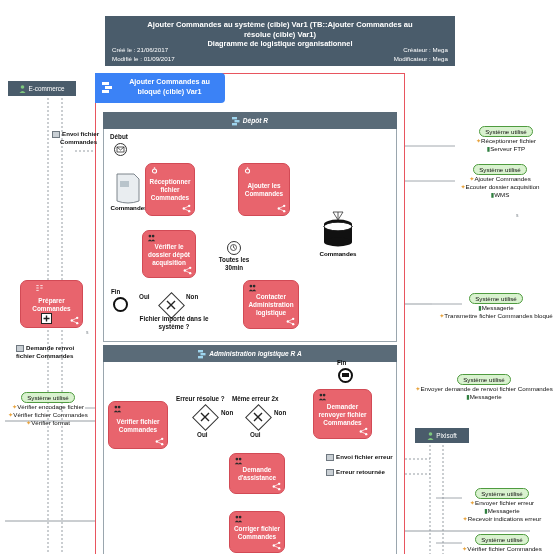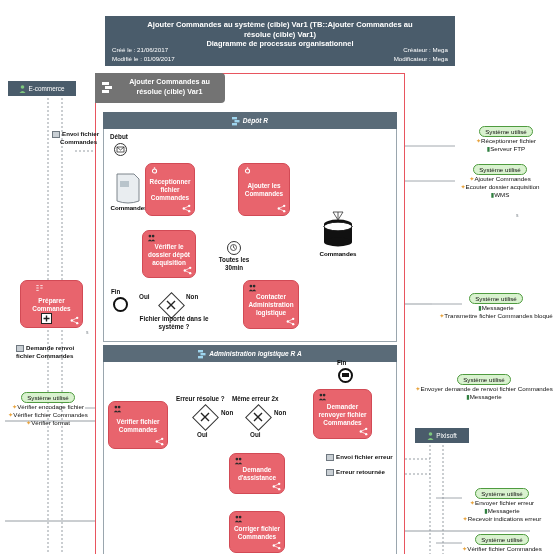--- a/index.html
+++ b/index.html
@@ -11,21 +11,21 @@
   
   #title-header{left:105px;top:0;width:350px;height:50px;background:#4a5c6b;color:#fff;}
   #title-header .t-main{text-align:center;font-size:7.6px;font-weight:bold;line-height:9.5px;padding:4px 8px 0 8px;}
   #title-header .t-sub{text-align:center;font-size:7.4px;font-weight:bold;line-height:9.5px;}
   #title-header .meta{position:absolute;left:0;top:30px;width:100%;height:20px;font-size:6.2px;}
   #title-header .meta .l{position:absolute;left:7px;top:0;line-height:8.6px;}
   #title-header .meta .r{position:absolute;right:7px;top:0;text-align:right;line-height:8.6px;}
 
   
   #pool{left:95px;top:57px;width:310px;height:492px;border:1.4px solid #e8555f;background:#fff;}
-  #pool-tab{left:95px;top:57px;width:130px;height:30px;background:#737373;color:#fff;border-radius:0 4px 4px 0;}
+  #pool-tab{left:95px;top:57px;width:130px;height:30px;background:#3b82f6;color:#fff;border-radius:0 4px 4px 0;}
   #pool-tab .ptxt{position:absolute;left:22px;top:4px;width:105px;font-size:7.2px;font-weight:bold;line-height:10px;text-align:center;}
 
   
   .lane-box{border:1px solid #9aa6ae;background:#fff;}
   .lane-head{background:#5a6b78;color:#fff;font-size:6.6px;font-style:italic;font-weight:bold;
              display:flex;align-items:center;justify-content:center;gap:3px;}
   #lane1{left:103px;top:96px;width:294px;height:230px;}
   #lane1-head{left:103px;top:96px;width:294px;height:17px;}
   #lane2{left:103px;top:329px;width:294px;height:212px;}
   #lane2-head{left:103px;top:329px;width:294px;height:17px;}
@@ -136,21 +136,21 @@
     <path d="M436,482 L462,482" stroke="#8a9299" stroke-width="0.8" fill="none"></path>
     <path d="M436,527 L462,527" stroke="#8a9299" stroke-width="0.8" fill="none"></path>
     <path d="M85,392 L108,392" stroke="#8a9299" stroke-width="0.8" fill="none"></path>
   </svg>
 
   <div class="abs" id="title-header">
     <div class="t-main">
       <div>Ajouter Commandes au système (cible) Var1 (TB::Ajouter Commandes au</div>
       <div>résolue (cible) Var1)</div>
     </div>
-    <div class="t-sub">Diagramme de processus organisationnel</div>
+    <div class="t-sub">Diagramme de logistique organisationnel</div>
     <div class="meta">
       <div class="l">
         <div>Créé le : 21/06/2017</div>
         <div>Modifié le : 01/09/2017</div>
       </div>
       <div class="r">
         <div>Créateur : Mega</div>
         <div>Modificateur : Mega</div>
       </div>
     </div>
@@ -158,21 +158,21 @@
 
   <div class="abs" id="pool"></div>
   <div class="abs" id="pool-tab">
     <svg class="abs" style="left:7px;top:9px;" width="11" height="11">
       <rect x="0" y="0" width="7" height="3" fill="#fff"></rect>
       <rect x="3" y="4" width="7" height="3" fill="#fff"></rect>
       <rect x="0" y="8" width="7" height="3" fill="#fff"></rect>
     </svg>
     <div class="ptxt">
       <div>Ajouter Commandes au</div>
-      <div>résolue (cible) Var1</div>
+      <div>bloqué (cible) Var1</div>
     </div>
   </div>
 
   <div class="abs lane-box" id="lane1"></div>
   <div class="abs lane-head" id="lane1-head">
     <svg width="8" height="8">
       <rect x="0" y="0" width="5" height="2.4" fill="#9fd6ef"></rect>
       <rect x="2.5" y="3" width="5" height="2.4" fill="#9fd6ef"></rect>
       <rect x="0" y="6" width="5" height="2.4" fill="#9fd6ef"></rect>
     </svg>

